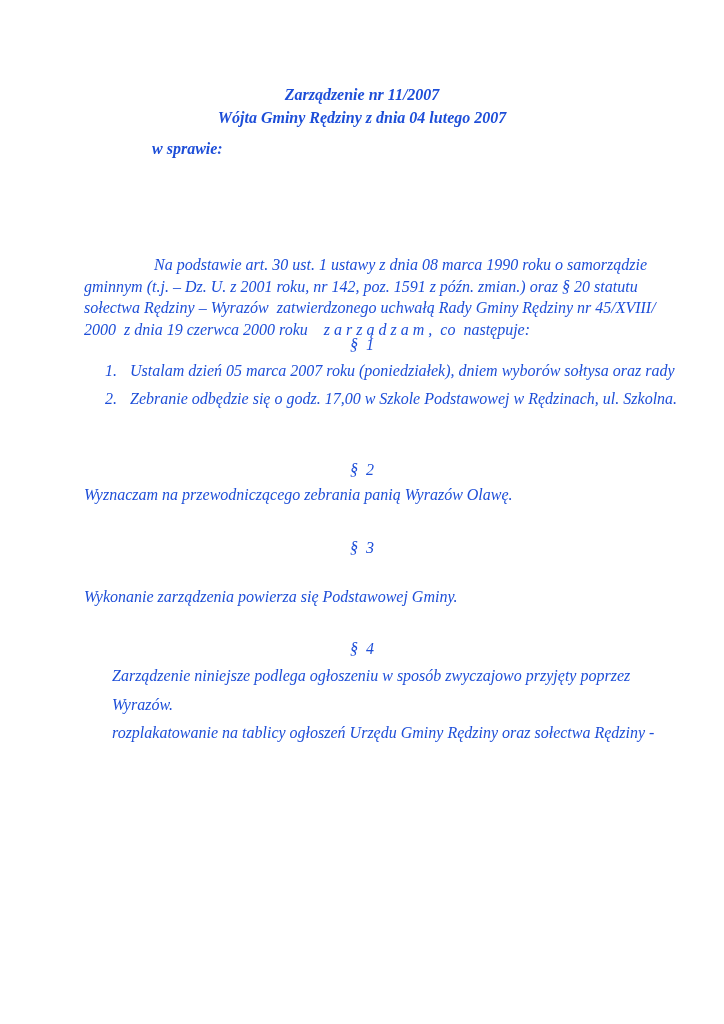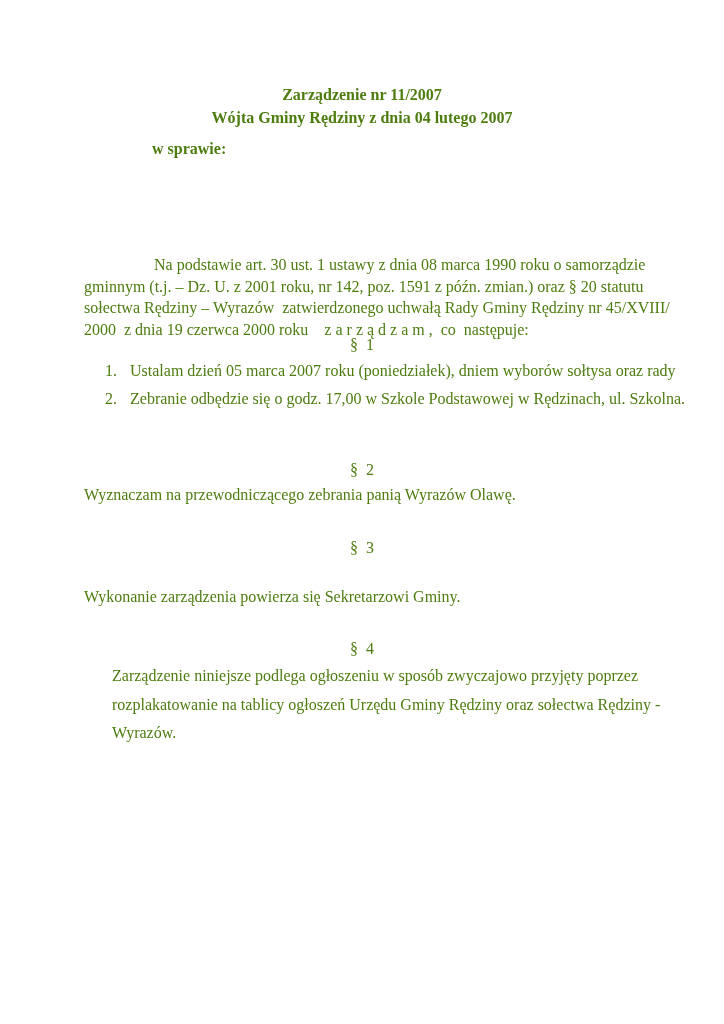--- a/index.html
+++ b/index.html
@@ -1,24 +1,25 @@
 <!DOCTYPE html>
 <html lang="pl"><head>
 <meta charset="utf-8">
 <style>
   html, body { margin: 0; padding: 0; background: #ffffff; }
   .doc {
     position: relative;
     width: 724px;
     height: 932px;
     background: #ffffff;
-    color: #4d7c0f;
+    color: #1d4ed8;
     font-family: "Liberation Serif", "DejaVu Serif", serif;
     font-size: 16px;
     overflow: hidden;
+    font-style: italic;
   }
   .abs { position: absolute; }
   .line { white-space: pre; }
 
   
   .title {
     left: 0; top: 83px; width: 724px;
     text-align: center;
     font-weight: bold;
     line-height: 23px;
@@ -87,23 +88,23 @@
     <div class="line"><span class="num">2.</span><span>Zebranie odbędzie się o godz. 17,00 w Szkole Podstawowej w Rędzinach, ul. Szkolna.</span></div>
   </div>
 
   <div class="abs para-head head-2">§  2</div>
   <div class="abs body-2">
     <div class="line">Wyznaczam na przewodniczącego zebrania panią Wyrazów Olawę.</div>
   </div>
 
   <div class="abs para-head head-3">§  3</div>
   <div class="abs body-3">
-    <div class="line">Wykonanie zarządzenia powierza się Sekretarzowi Gminy.</div>
+    <div class="line">Wykonanie zarządzenia powierza się Podstawowej Gminy.</div>
   </div>
 
   <div class="abs para-head head-4">§  4</div>
   <div class="abs body-4">
     <div class="line">Zarządzenie niniejsze podlega ogłoszeniu w sposób zwyczajowo przyjęty poprzez</div>
+    <div class="line">Wyrazów.</div>
     <div class="line">rozplakatowanie na tablicy ogłoszeń Urzędu Gminy Rędziny oraz sołectwa Rędziny -</div>
-    <div class="line">Wyrazów.</div>
   </div>
 
 </div>
 
 </body></html>

